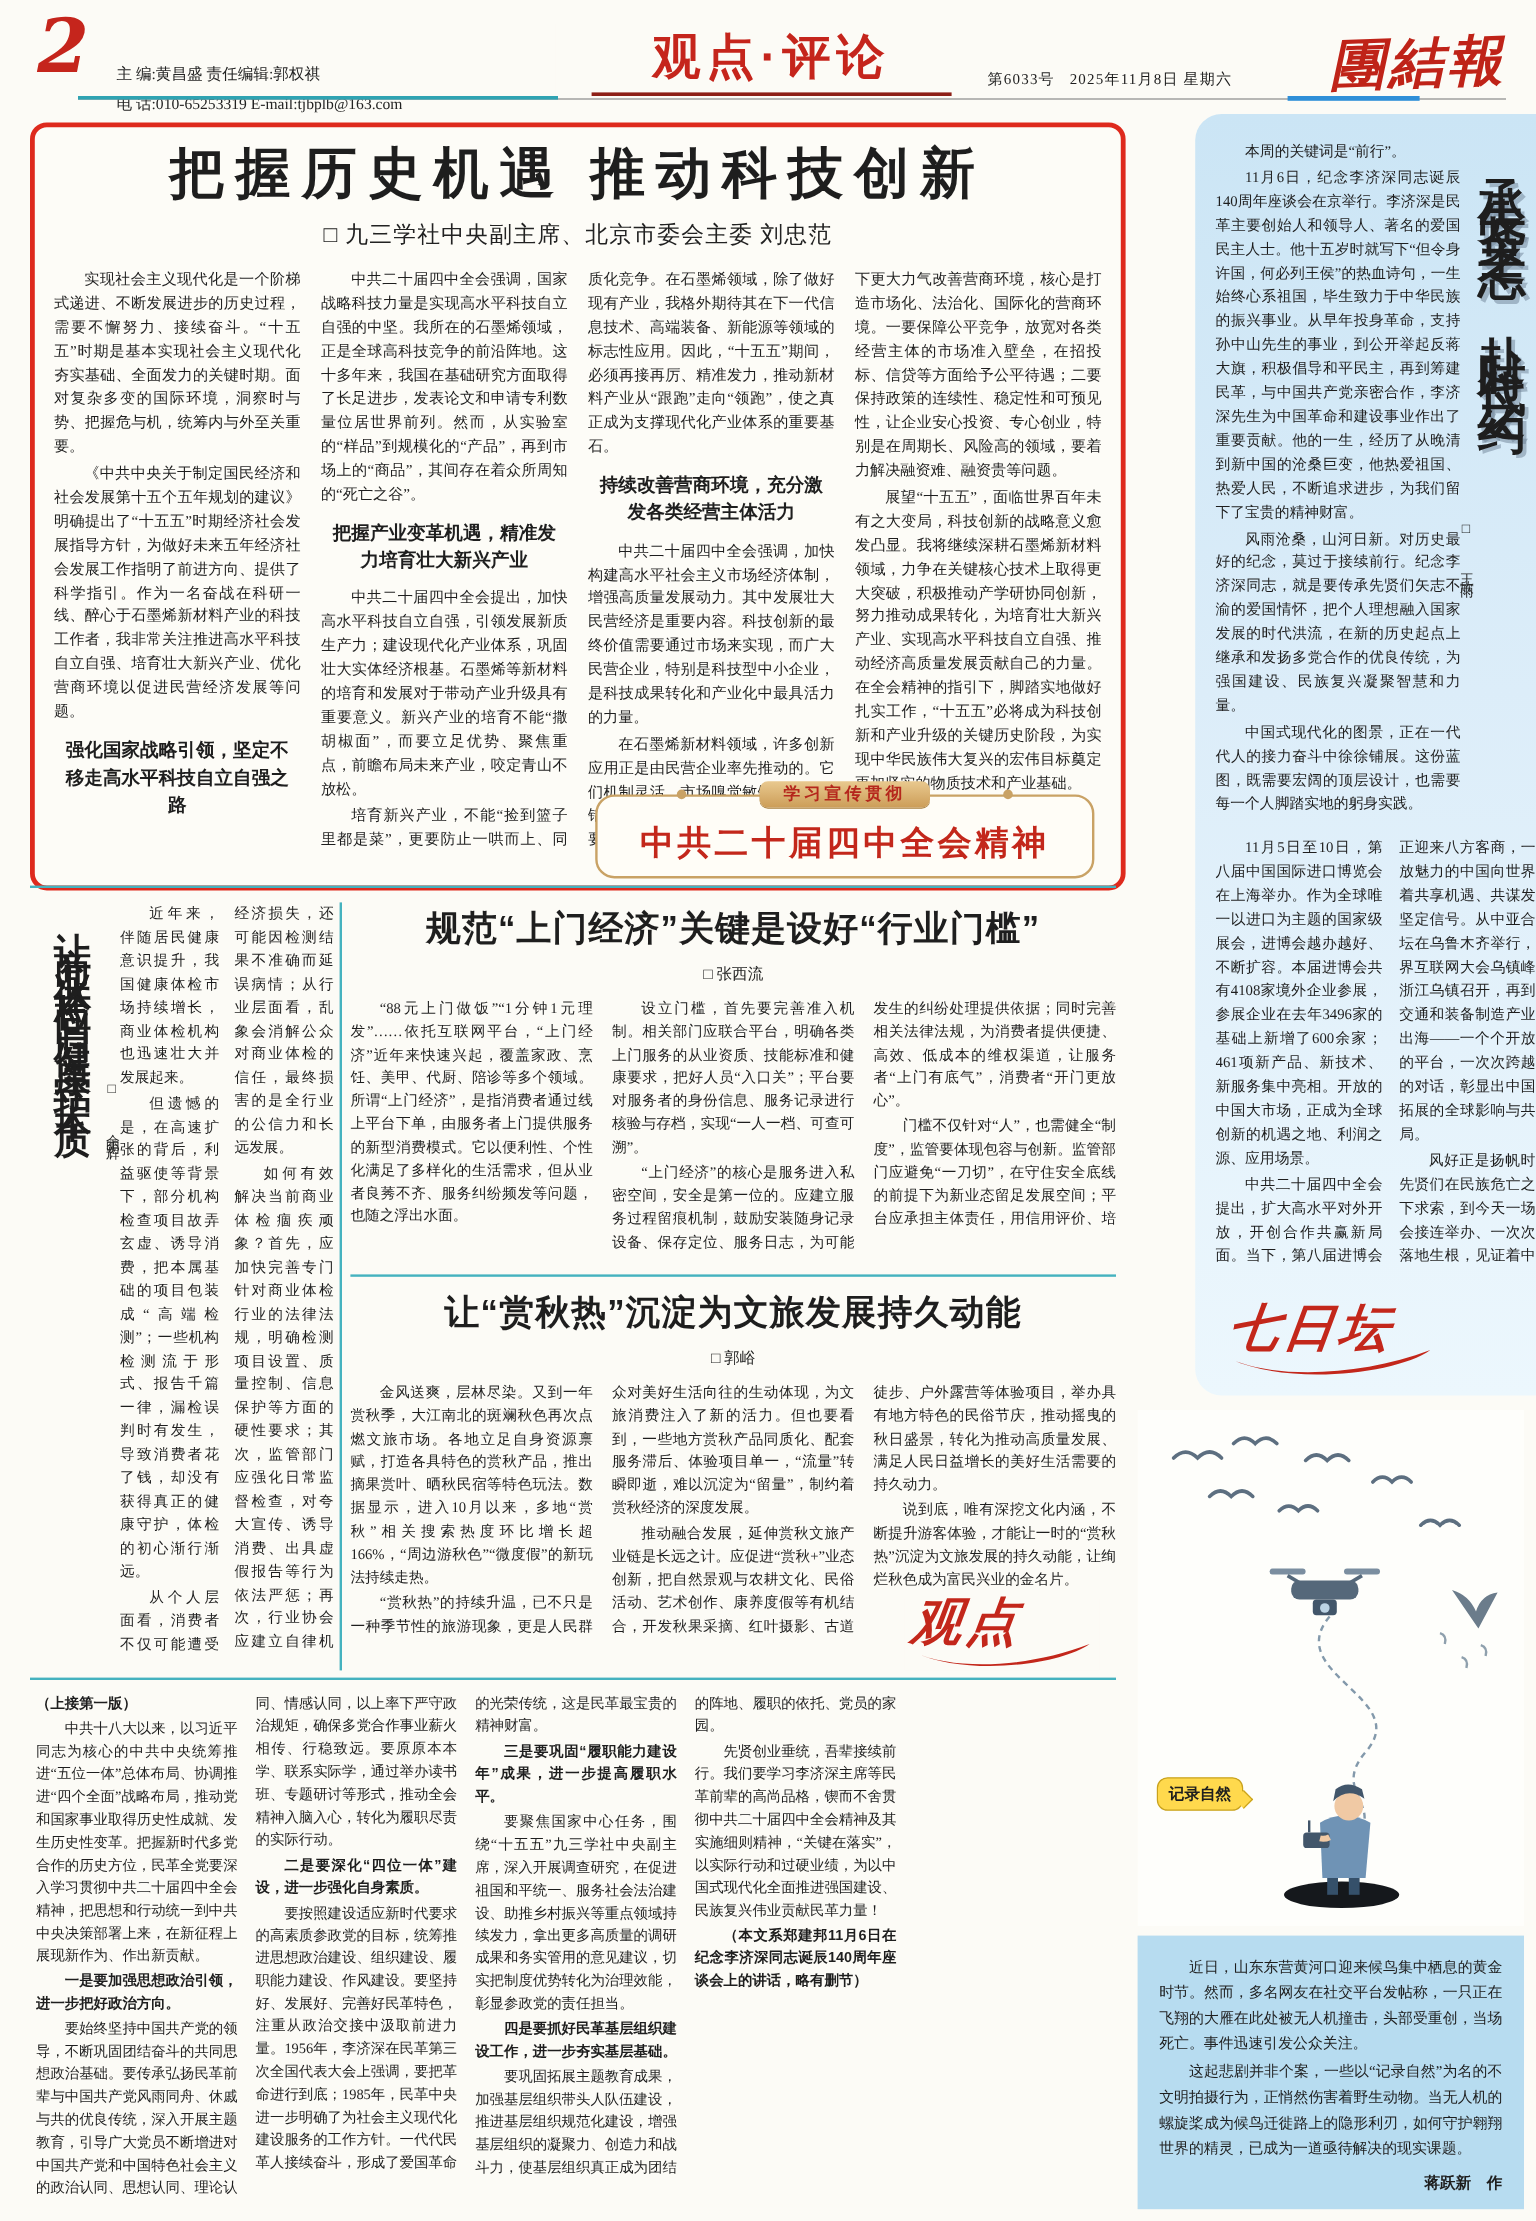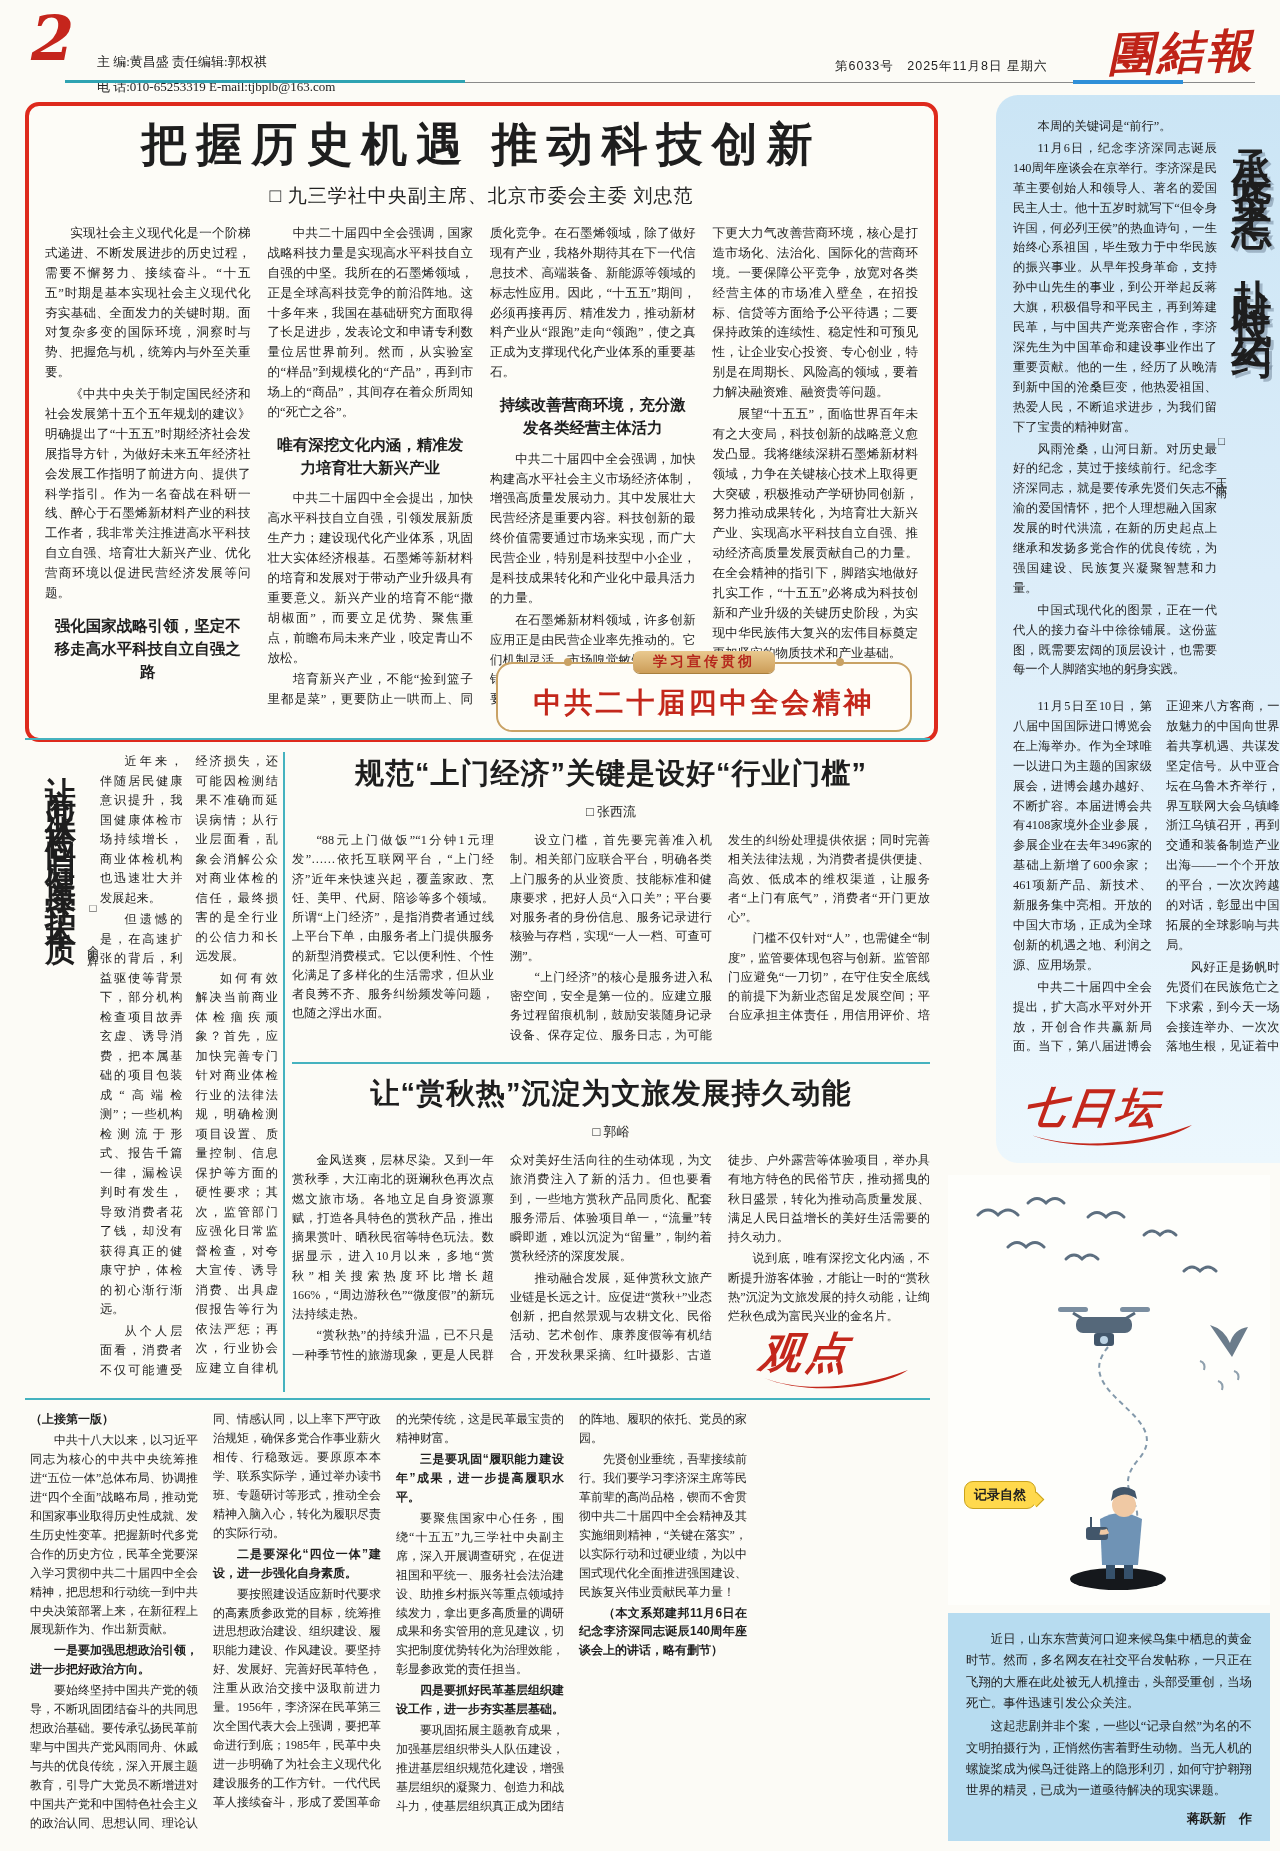--- a/index.html
+++ b/index.html
@@ -12,21 +12,21 @@
   .ed-lines{position:absolute;left:72px;top:32px;font-size:13px;line-height:1.9;
             font-family:Liberation Serif, serif;color:#222;}
   .section-title{position:absolute;left:438px;top:2px;width:360px;text-align:center;font-size:40px;
            font-weight:900;color:#c5251c;letter-spacing:5px;
            font-family:"Liberation Sans","DejaVu Sans",sans-serif;background:#fcfbf6;z-index:2;}
   .section-title:after{content:"";display:block;height:3px;background:#8d1f16;margin:2px 30px 0;}
   .hdr-rule{position:absolute;left:40px;right:0;top:64px;height:1px;background:#8a8a8a;}
   .rule-teal-l{position:absolute;left:40px;top:62px;width:400px;height:3px;background:#2fa3b2;}
   .rule-teal-r{position:absolute;left:1048px;top:62px;width:110px;height:4px;background:#2f8fd8;}
   .issue-info{position:absolute;left:798px;top:40px;font-size:12.5px;letter-spacing:1px;
-            font-family:Liberation Sans, sans-serif;margin-left:12px;}
+            font-family:Liberation Serif, serif;}
   .masthead{position:absolute;right:0;top:4px;font-size:46px;font-weight:900;font-style:italic;
             color:#bf2318;letter-spacing:3px;transform:rotate(-2deg);}
   
   .mainbox{position:absolute;left:25px;top:90px;width:905px;height:632px;border:4px solid #de2a1d;
            border-radius:14px;background:#fdfcf7;margin-top:12px;}
   .main-title{text-align:center;margin-top:14px;font-size:46px;font-weight:900;letter-spacing:9px;line-height:1.1;}
   .main-byline{text-align:center;font-size:19px;margin-top:12px;letter-spacing:1px;color:#222;}
   .main-flow{position:absolute;left:16px;right:16px;top:118px;bottom:10px;column-count:4;column-gap:17px;
              column-fill:auto;text-align:justify;font-size:12.6px;line-height:1.58;overflow:hidden;}
   .fl{margin:0 0 2px;}
@@ -102,37 +102,38 @@
 
   <div class="hdr">
     <div class="pagenum">2</div>
     <div class="ed-lines">
       <div>主  编:黄昌盛    责任编辑:郭权祺</div>
       <div>电  话:010-65253319        E-mail:tjbplb@163.com</div>
     </div>
     <div class="hdr-rule"></div>
     <div class="rule-teal-l"></div>
     <div class="rule-teal-r"></div>
+    <div class="section-title">观点·评论</div>
     <div class="issue-info">
       <span>第6033号</span>&nbsp;&nbsp;
       <span>2025年11月8日 星期六</span>
     </div>
     <div class="masthead">團結報</div>
   </div>
 
   <div class="mainbox">
     <div class="main-title">把握历史机遇  推动科技创新</div>
     <div class="main-byline">□ 九三学社中央副主席、北京市委会主委  刘忠范</div>
     <div class="main-flow">
 
     <p class="fl t-p">实现社会主义现代化是一个阶梯式递进、不断发展进步的历史过程，需要不懈努力、接续奋斗。“十五五”时期是基本实现社会主义现代化夯实基础、全面发力的关键时期。面对复杂多变的国际环境，洞察时与势、把握危与机，统筹内与外至关重要。</p>
         <p class="fl t-p">《中共中央关于制定国民经济和社会发展第十五个五年规划的建议》明确提出了“十五五”时期经济社会发展指导方针，为做好未来五年经济社会发展工作指明了前进方向、提供了科学指引。作为一名奋战在科研一线、醉心于石墨烯新材料产业的科技工作者，我非常关注推进高水平科技自立自强、培育壮大新兴产业、优化营商环境以促进民营经济发展等问题。</p>
         <p class="fl t-h">强化国家战略引领，坚定不移走高水平科技自立自强之路</p>
         <p class="fl t-p">中共二十届四中全会强调，国家战略科技力量是实现高水平科技自立自强的中坚。我所在的石墨烯领域，正是全球高科技竞争的前沿阵地。这十多年来，我国在基础研究方面取得了长足进步，发表论文和申请专利数量位居世界前列。然而，从实验室的“样品”到规模化的“产品”，再到市场上的“商品”，其间存在着众所周知的“死亡之谷”。</p>
-        <p class="fl t-h">唯有深挖文化内涵，精准发力培育壮大新兴产业</p>
+        <p class="fl t-h">把握产业变革机遇，精准发力培育壮大新兴产业</p>
         <p class="fl t-p">中共二十届四中全会提出，加快高水平科技自立自强，引领发展新质生产力；建设现代化产业体系，巩固壮大实体经济根基。石墨烯等新材料的培育和发展对于带动产业升级具有重要意义。新兴产业的培育不能“撒胡椒面”，而要立足优势、聚焦重点，前瞻布局未来产业，咬定青山不放松。</p>
         <p class="fl t-p">培育新兴产业，不能“捡到篮子里都是菜”，更要防止一哄而上、同质化竞争。在石墨烯领域，除了做好现有产业，我格外期待其在下一代信息技术、高端装备、新能源等领域的标志性应用。因此，“十五五”期间，必须再接再厉、精准发力，推动新材料产业从“跟跑”走向“领跑”，使之真正成为支撑现代化产业体系的重要基石。</p>
         <p class="fl t-h">持续改善营商环境，充分激发各类经营主体活力</p>
         <p class="fl t-p">中共二十届四中全会强调，加快构建高水平社会主义市场经济体制，增强高质量发展动力。其中发展壮大民营经济是重要内容。科技创新的最终价值需要通过市场来实现，而广大民营企业，特别是科技型中小企业，是科技成果转化和产业化中最具活力的力量。</p>
         <p class="fl t-p">在石墨烯新材料领域，许多创新应用正是由民营企业率先推动的。它们机制灵活、市场嗅觉敏锐，敢于试错，是连接技术创新与市场需求的重要桥梁。因此，“十五五”期间，必须下更大力气改善营商环境，核心是打造市场化、法治化、国际化的营商环境。一要保障公平竞争，放宽对各类经营主体的市场准入壁垒，在招投标、信贷等方面给予公平待遇；二要保持政策的连续性、稳定性和可预见性，让企业安心投资、专心创业，特别是在周期长、风险高的领域，要着力解决融资难、融资贵等问题。</p>
         <p class="fl t-p">展望“十五五”，面临世界百年未有之大变局，科技创新的战略意义愈发凸显。我将继续深耕石墨烯新材料领域，力争在关键核心技术上取得更大突破，积极推动产学研协同创新，努力推动成果转化，为培育壮大新兴产业、实现高水平科技自立自强、推动经济高质量发展贡献自己的力量。在全会精神的指引下，脚踏实地做好扎实工作，“十五五”必将成为科技创新和产业升级的关键历史阶段，为实现中华民族伟大复兴的宏伟目标奠定更加坚实的物质技术和产业基础。</p>
       </div>
     <div class="banner">
       <span class="banner-dot l"></span>
       <span class="banner-dot r"></span>

